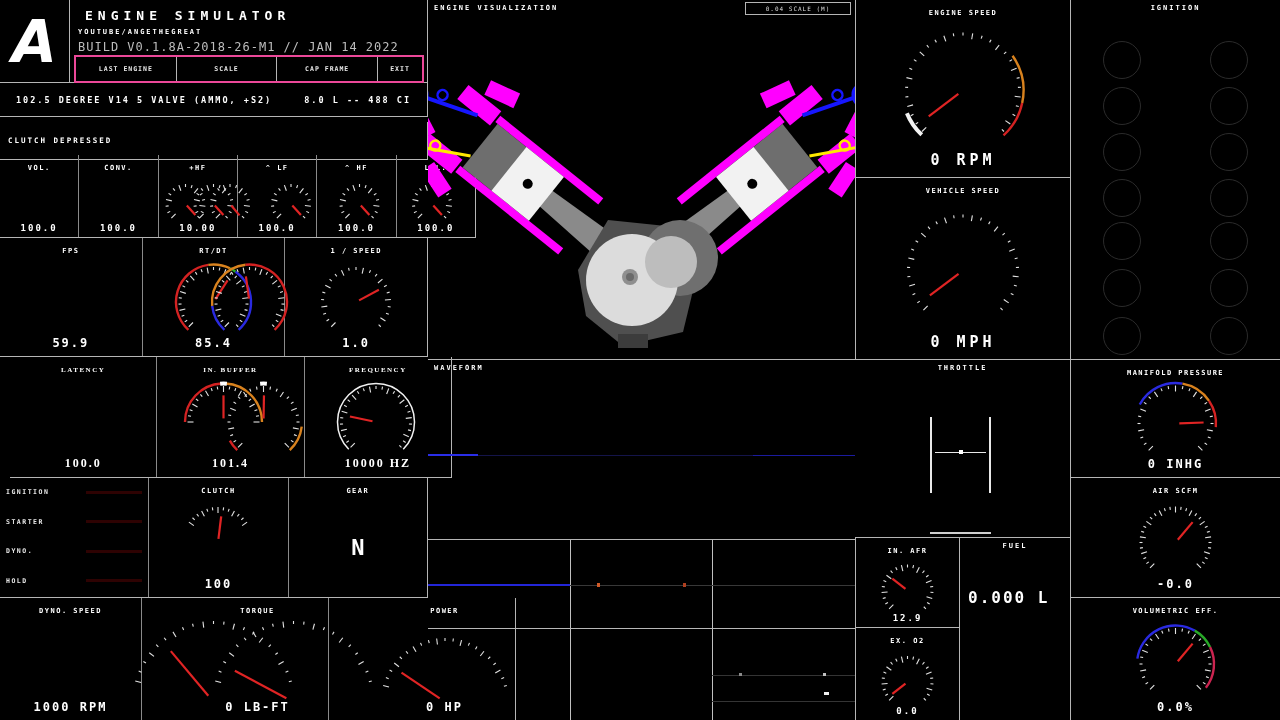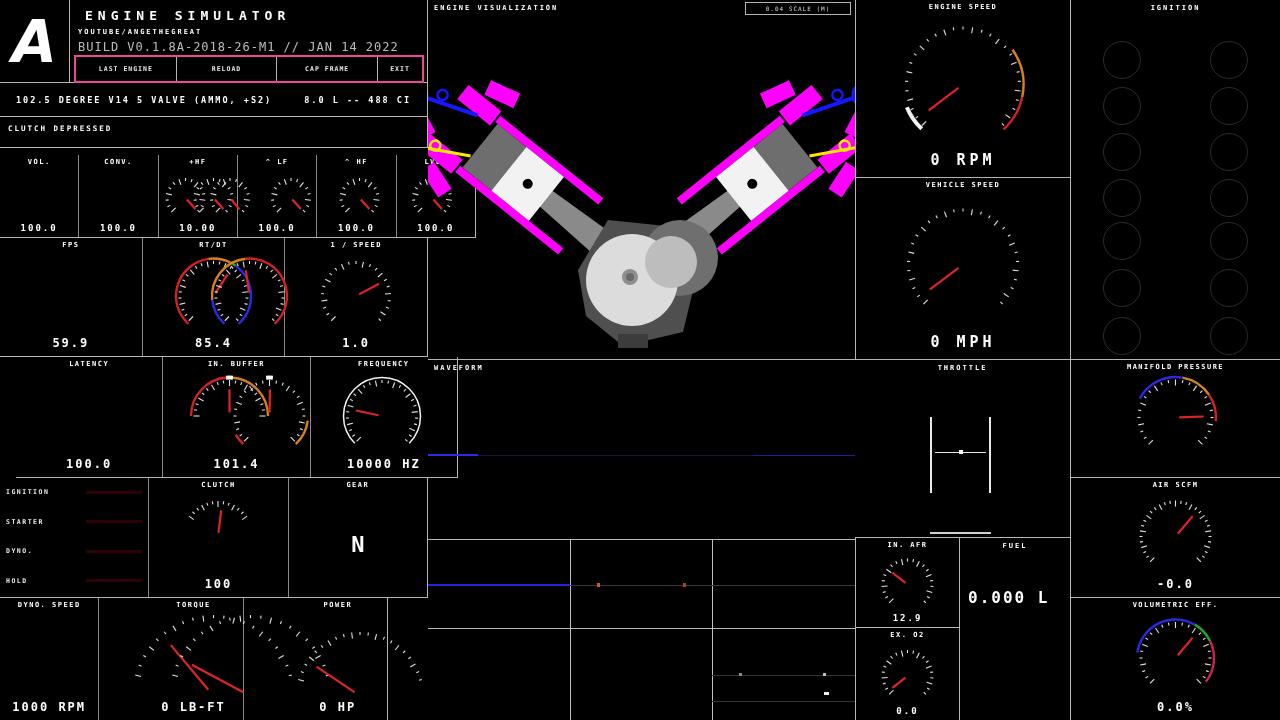--- a/index.html
+++ b/index.html
@@ -21,21 +21,21 @@
   .hbtn{flex:1;display:flex;align-items:center;justify-content:center;font-size:6.5px;font-weight:bold;
         letter-spacing:1px;border-right:1px solid #b5b5b5;cursor:pointer;color:#e8e8e8;}
   .hbtn:last-child{border-right:none;flex:0 0 44px;}
   #engrow{display:flex;justify-content:space-between;align-items:center;padding:0 16px;
           font-size:8.5px;font-weight:bold;letter-spacing:2px;}
   #statusrow{display:flex;align-items:center;padding:0 8px;font-size:7.5px;font-weight:bold;letter-spacing:2px;}
   
   .gaugerow{display:flex;}
   .gcell{flex:1;display:flex;flex-direction:column;border-right:1px solid #8a8a8a;min-width:0;}
   .gcell:last-child{border-right:none;}
-  .glabel{font-size:7px;font-weight:bold;letter-spacing:1.5px;text-align:center;padding-top:3px;height:11px;flex:0 0 auto;color:#fff;white-space:nowrap;}
+  .glabel{font-size:7px;font-weight:bold;letter-spacing:1.5px;text-align:center;padding-top:9px;height:11px;flex:0 0 auto;color:#fff;white-space:nowrap;}
   .gface{flex:1 1 auto;position:relative;}
   .gvalue{flex:0 0 auto;text-align:center;font-weight:bold;color:#fff;white-space:nowrap;}
   .v-sm{font-size:9px;letter-spacing:2px;padding-bottom:4px;}
   .v-md{font-size:12px;letter-spacing:2px;padding-bottom:6px;}
   .v-lg{font-size:15px;letter-spacing:4px;padding-bottom:8px;}
   
   #toggles{display:flex;flex-direction:column;justify-content:space-between;padding:10px 4px 12px 6px;}
   .togrow{display:flex;align-items:center;justify-content:space-between;}
   .toglabel{font-size:6.5px;font-weight:bold;letter-spacing:1.5px;color:#e8e8e8;}
   .togbar{width:56px;height:3px;background:#2e0202;margin-right:2px;}
@@ -55,32 +55,32 @@
 
 <div class="panel bb br" style="left:0;top:0;width:428px;height:83px;">
   <div id="logo" class="panel br" style="left:0;top:0;width:70px;height:83px;">A</div>
   <div style="position:absolute;left:78px;top:8px;">
     <div id="hdr-title">ENGINE SIMULATOR</div>
     <div id="hdr-sub">YOUTUBE/ANGETHEGREAT</div>
     <div id="hdr-build">BUILD V0.1.8A-2018-26-M1 // JAN 14 2022</div>
   </div>
   <div id="hdr-buttons">
       <div class="hbtn">LAST ENGINE</div>
-      <div class="hbtn">RELOAD</div>
+      <div class="hbtn">SCALE</div>
       <div class="hbtn">CAP FRAME</div>
       <div class="hbtn">EXIT</div>
     </div>
 </div>
 
 <div id="engrow" class="panel bb br" style="left:0;top:83px;width:428px;height:34px;">
   <span>102.5 DEGREE V14 5 VALVE (AMMO, +S2)</span>
   <span>8.0 L -- 488 CI</span>
 </div>
 
-<div id="statusrow" class="panel bb br" style="left:0;top:110px;width:428px;height:38px;">
+<div id="statusrow" class="panel bb br" style="left:0;top:122px;width:428px;height:38px;">
   <span>CLUTCH DEPRESSED</span>
 </div>
 
 <div id="audio-row" class="panel bb br gaugerow" style="left:0;top:155px;width:476px;height:83px;">
     <div class="gcell">
       <div class="glabel">VOL.</div>
       <div class="gface">
         <svg width="427" height="54" style="position: absolute; left: 0px; top: 0px;">
           <line x1="203.60050506338834" y1="38.89949493661166" x2="199.35786437626905" y2="43.14213562373095" stroke="#e2e2e2" stroke-width="1.1"></line>
           <line x1="198.1835292456589" y1="36.37602356499849" x2="195.4806226419516" y2="37.67767478235117" stroke="#e2e2e2" stroke-width="1.1"></line>
@@ -329,21 +329,21 @@
           <line x1="102.67428614018985" y1="48.55407482474513" x2="105.64375046583265" y2="48.98101933956498" stroke="#e2e2e2" stroke-width="1.1"></line>
           <line x1="100.98239119999238" y1="55.18285374717115" x2="103.79324037499165" y2="56.231246285968446" stroke="#e2e2e2" stroke-width="1.1"></line>
           <line x1="95.39635245210425" y1="59.67858370621234" x2="100.44387364909133" y2="62.92242861094593" stroke="#e2e2e2" stroke-width="1.1"></line>
           <line x1="93.62741699796952" y1="66.62741699796952" x2="95.74873734152916" y2="68.74873734152916" stroke="#e2e2e2" stroke-width="1.1"></line>
           <line x1="74.09031657500624" y1="42.356849530249384" x2="93.8683426550462" y2="31.840686523845427" stroke="#e02424" stroke-width="2.2"></line>
         </svg>
       </div>
       <div class="gvalue v-md">1.0</div>
     </div>
   </div>
-<div id="buffer-row" class="panel bb br gaugerow" style="left:16px;top:357px;width:442px;height:121px;">
+<div id="buffer-row" class="panel bb br gaugerow" style="left:10px;top:357px;width:442px;height:121px;font-family:Liberation Serif, serif;">
     <div class="gcell">
       <div class="glabel">LATENCY</div>
       <div class="gface">
         <svg width="427" height="86" style="position: absolute; left: 0px; top: 0px;">
           <line x1="183.5" y1="45" x2="177.5" y2="45" stroke="#e2e2e2" stroke-width="1.1"></line>
           <line x1="181.00134415059713" y1="39.2696101369913" x2="178.04692089156052" y2="38.7486656039905" stroke="#e2e2e2" stroke-width="1.1"></line>
           <line x1="182.49014351406504" y1="33.71333527025293" x2="179.6710656517073" y2="32.68727484027592" stroke="#e2e2e2" stroke-width="1.1"></line>
           <line x1="187.51923788646684" y1="29.999999999999996" x2="182.3230854637602" y2="26.999999999999996" stroke="#e2e2e2" stroke-width="1.1"></line>
           <line x1="188.22053337707374" y1="23.7880088803442" x2="185.9224000477168" y2="21.85964605128458" stroke="#e2e2e2" stroke-width="1.1"></line>
           <line x1="192.2880088803442" y1="19.720533377073725" x2="190.35964605128459" y2="17.422400047716792" stroke="#e2e2e2" stroke-width="1.1"></line>
@@ -484,21 +484,21 @@
         </svg>
       </div>
       <div class="gvalue v-md">100</div>
     </div>
   <div class="gcell">
     <div class="glabel">GEAR</div>
     <div id="gearval" class="gface">N</div>
   </div>
 </div>
 
-<div id="dyno-row" class="panel br gaugerow" style="left:0;top:598px;width:388px;height:122px;gap:45px;">
+<div id="dyno-row" class="panel br gaugerow" style="left:0;top:598px;width:516px;height:122px;gap:45px;">
     <div class="gcell">
       <div class="glabel">DYNO. SPEED</div>
       <div class="gface">
         <svg width="427" height="88" style="position: absolute; left: 0px; top: 0px;">
           <line x1="141.05556302831988" y1="64.58857161731095" x2="135.26000807058546" y2="63.03565734669582" stroke="#e2e2e2" stroke-width="1.1"></line>
           <line x1="141.43739646411962" y1="54.15069227552299" x2="138.66575786658578" y2="53.00264197842772" stroke="#e2e2e2" stroke-width="1.1"></line>
           <line x1="145.95001850481378" y1="44.99999999999999" x2="143.35194229346047" y2="43.49999999999999" stroke="#e2e2e2" stroke-width="1.1"></line>
           <line x1="153.99849947815736" y1="38.34289282434595" x2="149.23837943640996" y2="34.69032425029363" stroke="#e2e2e2" stroke-width="1.1"></line>
           <line x1="158.3456710674493" y1="28.845671067449288" x2="156.22435072388964" y2="26.72435072388965" stroke="#e2e2e2" stroke-width="1.1"></line>
           <line x1="166.0166085373198" y1="22.118439457283657" x2="164.19032425029363" y2="19.738379436409957" stroke="#e2e2e2" stroke-width="1.1"></line>
@@ -785,20 +785,21 @@
           <line x1="135.88512897290337" y1="49.742890304516095" x2="141.76984065532275" y2="50.91343223661286" stroke="#e2e2e2" stroke-width="1.1"></line>
           <line x1="136.83578363789502" y1="56.89392013277814" x2="139.60742223542888" y2="58.04197042987341" stroke="#e2e2e2" stroke-width="1.1"></line>
           <line x1="133.60143643058908" y1="62.94495815568608" x2="136.0958452674967" y2="64.61166885474489" stroke="#e2e2e2" stroke-width="1.1"></line>
           <line x1="127.12741699796952" y1="66.12741699796952" x2="131.3700576850888" y2="70.3700576850888" stroke="#e2e2e2" stroke-width="1.1"></line>
           <path d="M 68.74062248921346 24.48640170717142 A 40.5 40.5 0 0 1 111.53275119551068 3.615286003005572" stroke="#2a2ae0" stroke-width="2.4" fill="none"></path>
           <path d="M 111.53275119551068 3.615286003005572 A 40.5 40.5 0 0 1 138.0760216884792 20.852687409434754" stroke="#d8821e" stroke-width="2.4" fill="none"></path>
           <path d="M 138.0760216884792 20.852687409434754 A 40.5 40.5 0 0 1 144.8458852727157 47.02980758128016" stroke="#d42222" stroke-width="2.4" fill="none"></path>
           <line x1="108.29768514267256" y1="43.3673819125305" x2="132.60287005577698" y2="42.518626152725666" stroke="#e02424" stroke-width="2.2"></line>
         </svg>
       </div>
+      <div class="gvalue v-md">0 INHG</div>
     </div>
   </div>
 <div id="air-panel" class="panel bl bb" style="left:1070px;top:478px;width:210px;height:120px;">
     <div class="gcell" style="height: 100%; border-right: none;">
       <div class="glabel">AIR SCFM</div>
       <div class="gface">
         <svg width="209" height="85" style="position: absolute; left: 0px; top: 0px;">
           <line x1="83.28679656440357" y1="65.71320343559643" x2="79.04415587728428" y2="69.95584412271572" stroke="#e2e2e2" stroke-width="1.1"></line>
           <line x1="77.80243918562674" y1="63.89691332565161" x2="75.3753882025019" y2="65.66026908252903" stroke="#e2e2e2" stroke-width="1.1"></line>
           <line x1="75.09678470178386" y1="59.48168649140504" x2="72.42376512921876" y2="60.84365799062368" stroke="#e2e2e2" stroke-width="1.1"></line>

